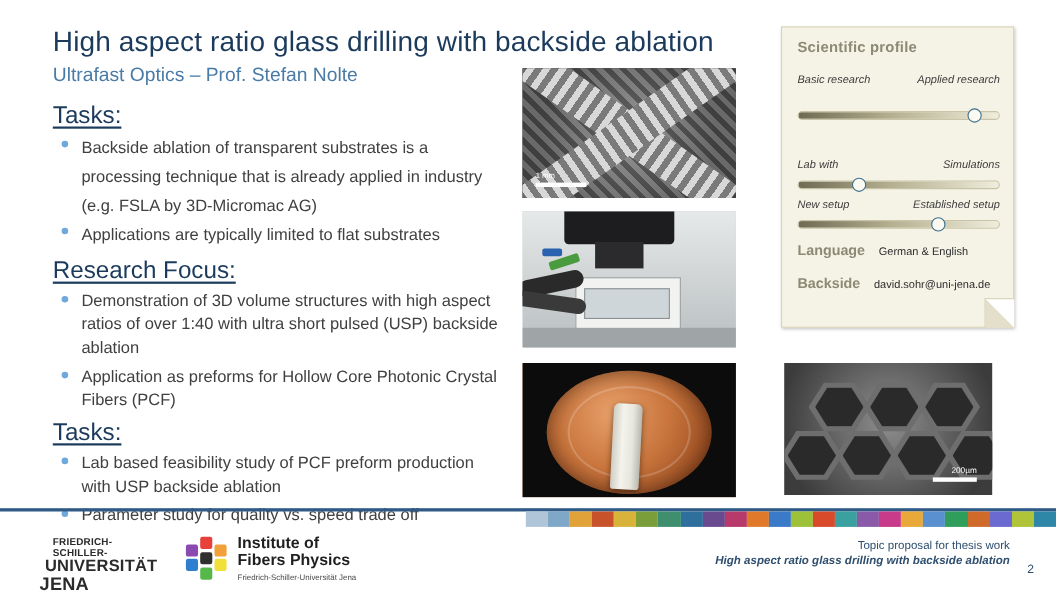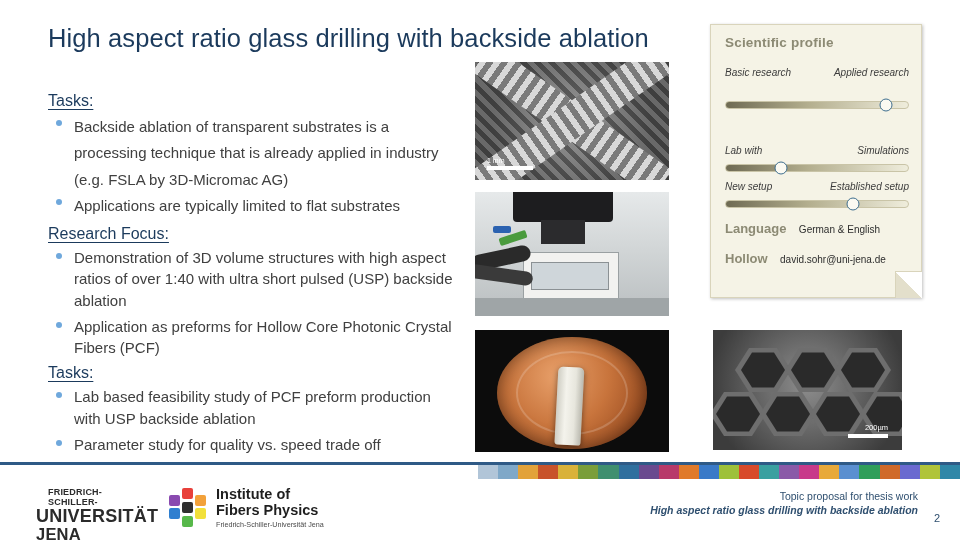--- a/index.html
+++ b/index.html
@@ -20,21 +20,21 @@
     font-weight: 400; white-space: nowrap;
   }
   .subtitle {
     position: absolute; left: 48px; top: 58px;
     font-size: 17.5px; color: #4a7ba7; font-weight: 400; white-space: nowrap;
   }
 
   
   .left-col { position: absolute; left: 40px; top: 92px; width: 420px; }
   .sec-head {
-    font-size: 16px; color: #1b3a5c; margin: 0 0 4px 8px;
+    font-size: 22px; color: #1b3a5c; margin: 0 0 4px 8px;
     text-decoration: underline; text-underline-offset: 3px;
   }
   .sec-head.tight { margin-top: 2px; }
   ul.bullets { list-style: none; margin: 0 0 6px 0; padding: 0; }
   ul.bullets li {
     position: relative; padding-left: 34px; margin-bottom: 5px;
     font-size: 15px; color: #404040; line-height: 1.42;
   }
   ul.bullets li:before {
     content: "";
@@ -155,21 +155,21 @@
   .profile-key { font-size:13px; color:#8c8a74; font-weight:700; display:inline-block; }
   .profile-val { font-size:10px; color:#2d2d2d; display:inline-block; margin-left:8px; }
 
   
   .footer-rule { position:absolute; left:0; top:462px; width:960px; height:3px; background:#2f5a86; }
   .colorbar { position:absolute; left:478px; top:465px; width:482px; height:14px; display:flex; }
   .colorbar span { flex:1 1 auto; height:100%; }
 
   .logo-fsu { position:absolute; left:36px; top:487px; width:112px; color:#2b2b2b; }
   .logo-fsu .l1 { font-size:9px; font-weight:700; letter-spacing:0.2px;margin-left:12px; }
-  .logo-fsu .l2 { font-size:18px; font-weight:700; line-height:1.05; letter-spacing:0.2px; }
+  .logo-fsu .l2 { font-size:15px; font-weight:700; line-height:1.05; letter-spacing:0.2px;text-align:center; }
   .logo-fsu .l3 { font-size:16.5px; font-weight:700; line-height:1.05; letter-spacing:0.2px; }
 
   .logo-iap { position:absolute; left:168px; top:486px; width:260px; height:44px; }
   .iap-mark { position:absolute; left:0; top:2px; width:40px; height:40px; }
   .iap-mark i { position:absolute; display:block; width:11px; height:11px; border-radius:2px; }
   .iap-text { position:absolute; left:48px; top:0px; }
   .iap-text .t1 { font-size:14.5px; font-weight:700; color:#1f1f1f; line-height:1.12; }
   .iap-text .t2 { font-size:14.5px; font-weight:700; color:#1f1f1f; line-height:1.12; }
   .iap-text .t3 { font-size:7.2px; color:#4a4a4a; margin-top:2px; }
 
@@ -177,20 +177,21 @@
   .footer-right .f1 { font-size:10.5px; color:#2f4f6f; }
   .footer-right .f2 { font-size:10.5px; color:#2f4f6f; font-style:italic; font-weight:700; margin-top:2px; }
   .page-num { position:absolute; right:20px; top:512px; font-size:11px; color:#2f4f6f; }
 </style>
 </head>
 <body>
 
 <div class="slide">
 
   <div class="title">High aspect ratio glass drilling with backside ablation</div>
+  <div class="subtitle">Ultrafast Optics – Prof. Stefan Nolte</div>
 
   <div class="left-col">
 
     <div class="sec-head">Tasks:</div>
     <ul class="bullets loose">
       <li>Backside ablation of transparent substrates is a processing technique that is already applied in industry (e.g. FSLA by 3D-Micromac AG)</li>
       <li>Applications are typically limited to flat substrates</li>
     </ul>
 
     <div class="sec-head tight">Research Focus:</div>
@@ -279,21 +280,21 @@
       <div class="slider-track">
         <div class="slider-knob" style="left:70%;"></div>
       </div>
     </div>
 
     <div class="profile-row" style="top:194px;">
       <span class="profile-key">Language</span>
       <span class="profile-val">German &amp; English</span>
     </div>
     <div class="profile-row" style="top:224px;">
-      <span class="profile-key">Hollow</span>
+      <span class="profile-key">Backside</span>
       <span class="profile-val">david.sohr@uni-jena.de</span>
     </div>
   </div>
 
   <div class="footer-rule"></div>
   <div class="colorbar">
     <span style="background:#b1c5d8"></span>
       <span style="background:#7fa8c8"></span>
     <span style="background:#e2a23a"></span>
       <span style="background:#c8532b"></span>

